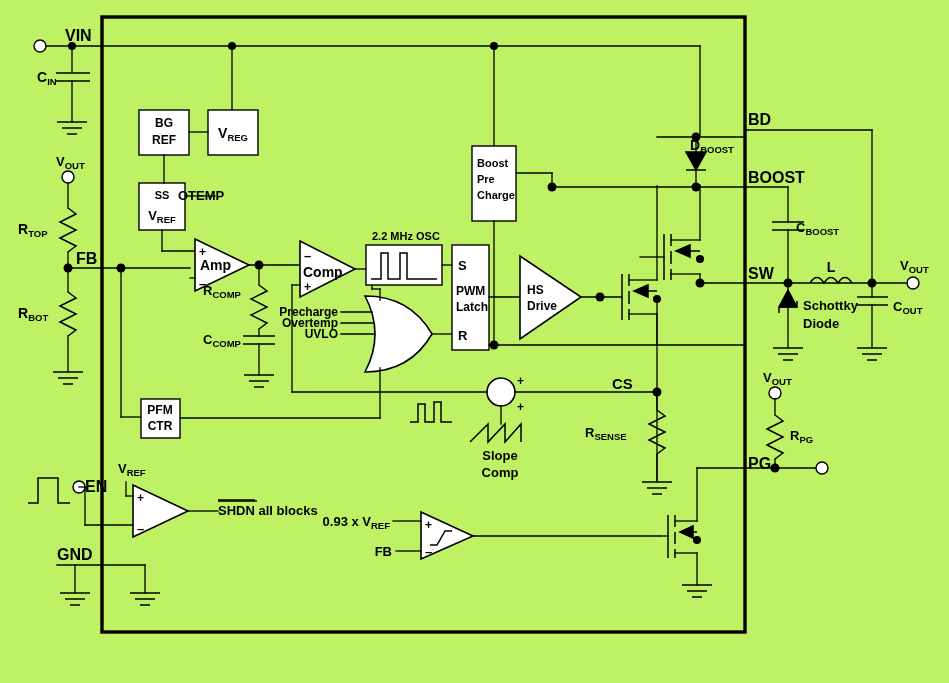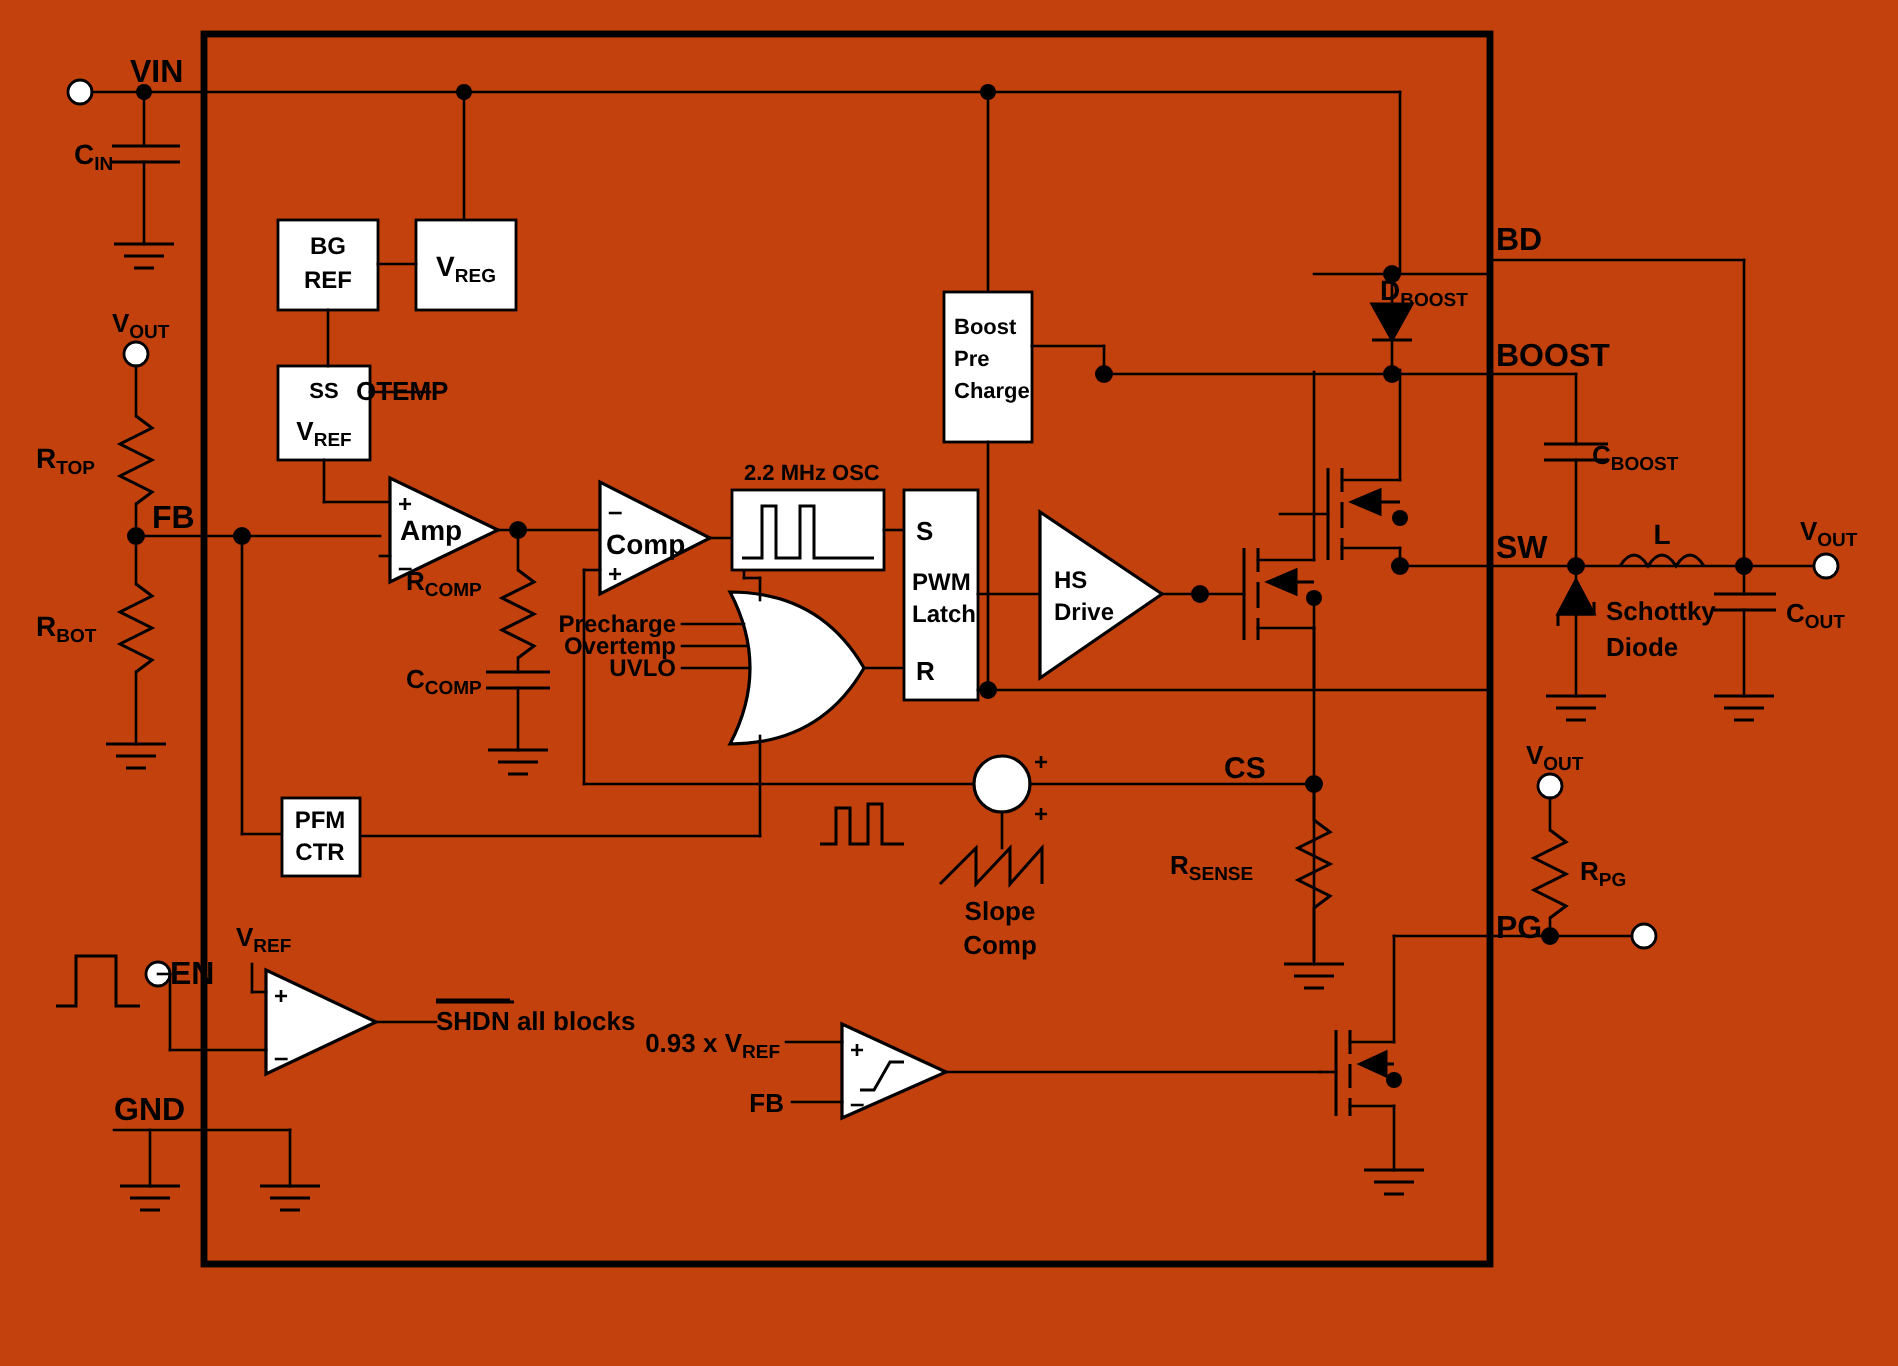--- a/index.html
+++ b/index.html
@@ -1,17 +1,17 @@
 <!DOCTYPE html>
 <html><head>
 <meta charset="utf-8">
 <style>
   html,body{margin:0;padding:0;background:#ffffff;}
   body{width:949px;height:683px;font-family:"Liberation Sans",sans-serif;}
-  #root{position:relative;width:949px;height:683px;overflow:hidden;background:#c2410c;}
+  #root{position:relative;width:949px;height:683px;overflow:hidden;background:#bef264;}
   svg{display:block;}
   .lbl{font-family:"Liberation Sans",sans-serif;font-weight:bold;fill:#000;}
   .t16{font-size:16px;}
   .t15{font-size:15px;}
   .t14{font-size:14px;}
   .t13{font-size:13px;}
   .t12{font-size:12px;}
   .t11{font-size:11px;}
   .sub{font-size:9.5px;}
   .wire{stroke:#000;stroke-width:1.3;fill:none;stroke-linecap:square;}

